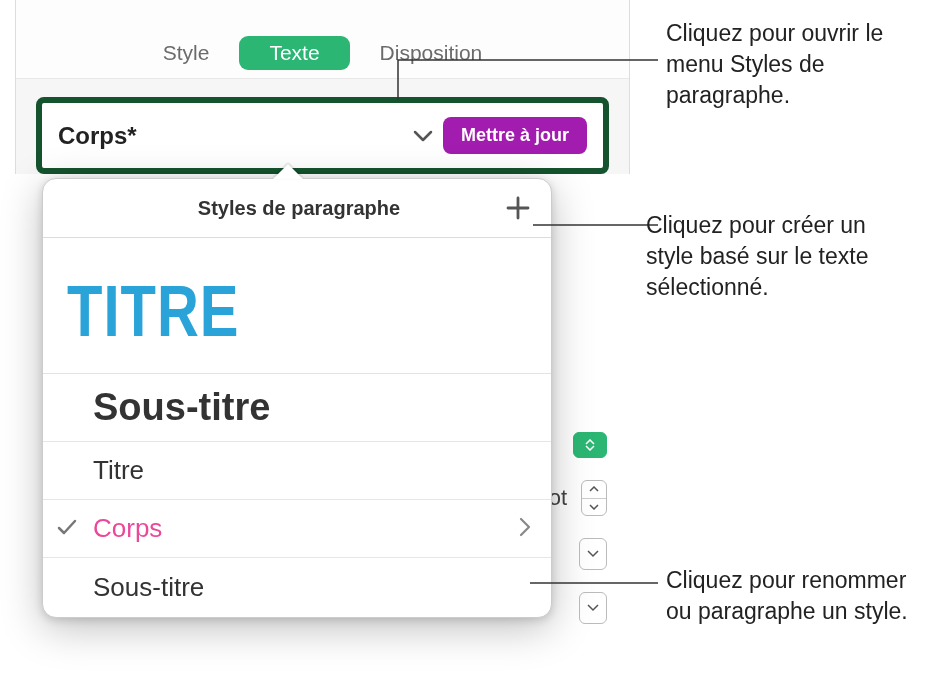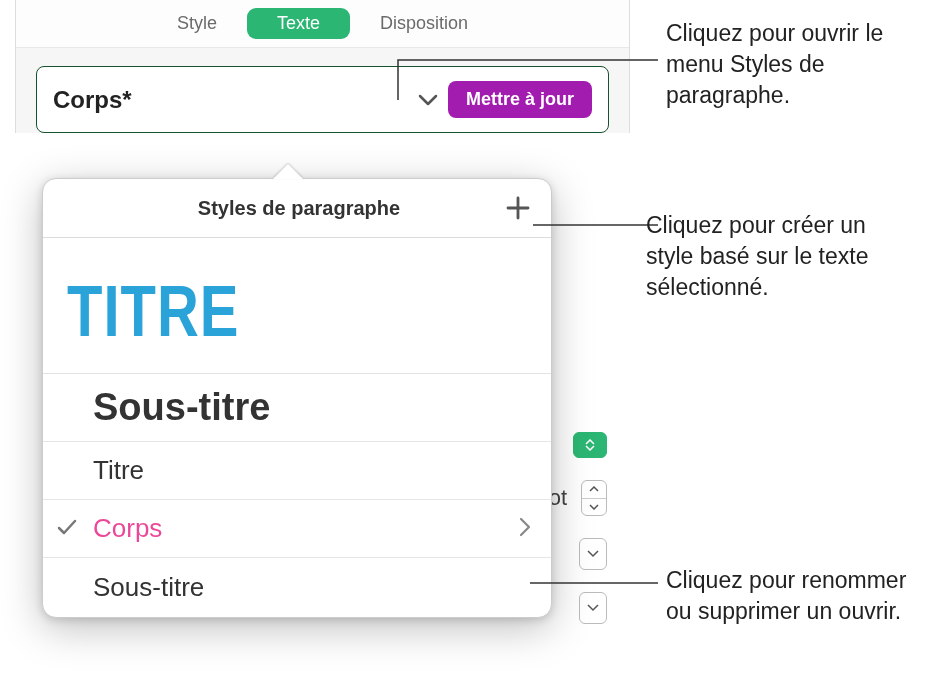--- a/index.html
+++ b/index.html
@@ -25,35 +25,36 @@
     .tabs {
       display: flex;
       justify-content: center;
       gap: 0;
       padding: 8px 0;
       background: #fdfdfd;
       border-bottom: 1px solid #e8e8e8;
     }
     .tab {
       padding: 5px 30px;
-      font-size: 18px;
+      font-size: 21px;
       color: #6b6b6b;
       border-radius: 9px;
       cursor: pointer;
+      margin-top: 28px;
     }
     .tab.active {
       background: #2bb673;
       color: #fff;
       font-weight: 500;
     }
     
     .style-row {
       margin: 18px 20px 0 20px;
       background: #fff;
-      border: 1px solid #14532d;
+      border: 6px solid #14532d;
       border-radius: 8px;
       display: flex;
       align-items: center;
       padding: 14px 16px;
       gap: 10px;
     }
     .style-name {
       flex: 1;
       font-size: 24px;
       font-weight: 700;
@@ -330,13 +331,13 @@
 </div>
 
 <svg class="leader" style="left:0; top:0;" width="935" height="684">
   <path d="M 398 100 L 398 60 L 658 60"></path>
   <path d="M 533 225 L 658 225"></path>
   <path d="M 530 583 L 560 583 L 658 583"></path>
 </svg>
 
 <div class="callout" style="left:666px; top:18px;">Cliquez pour ouvrir le menu Styles de paragraphe.</div>
 <div class="callout" style="left:646px; top:210px;">Cliquez pour créer un style basé sur le texte sélectionné.</div>
-<div class="callout" style="left:666px; top:565px;">Cliquez pour renommer ou supprimer un ouvrir.</div>
+<div class="callout" style="left:666px; top:565px;">Cliquez pour renommer ou paragraphe un style.</div>
 
 </body></html>

